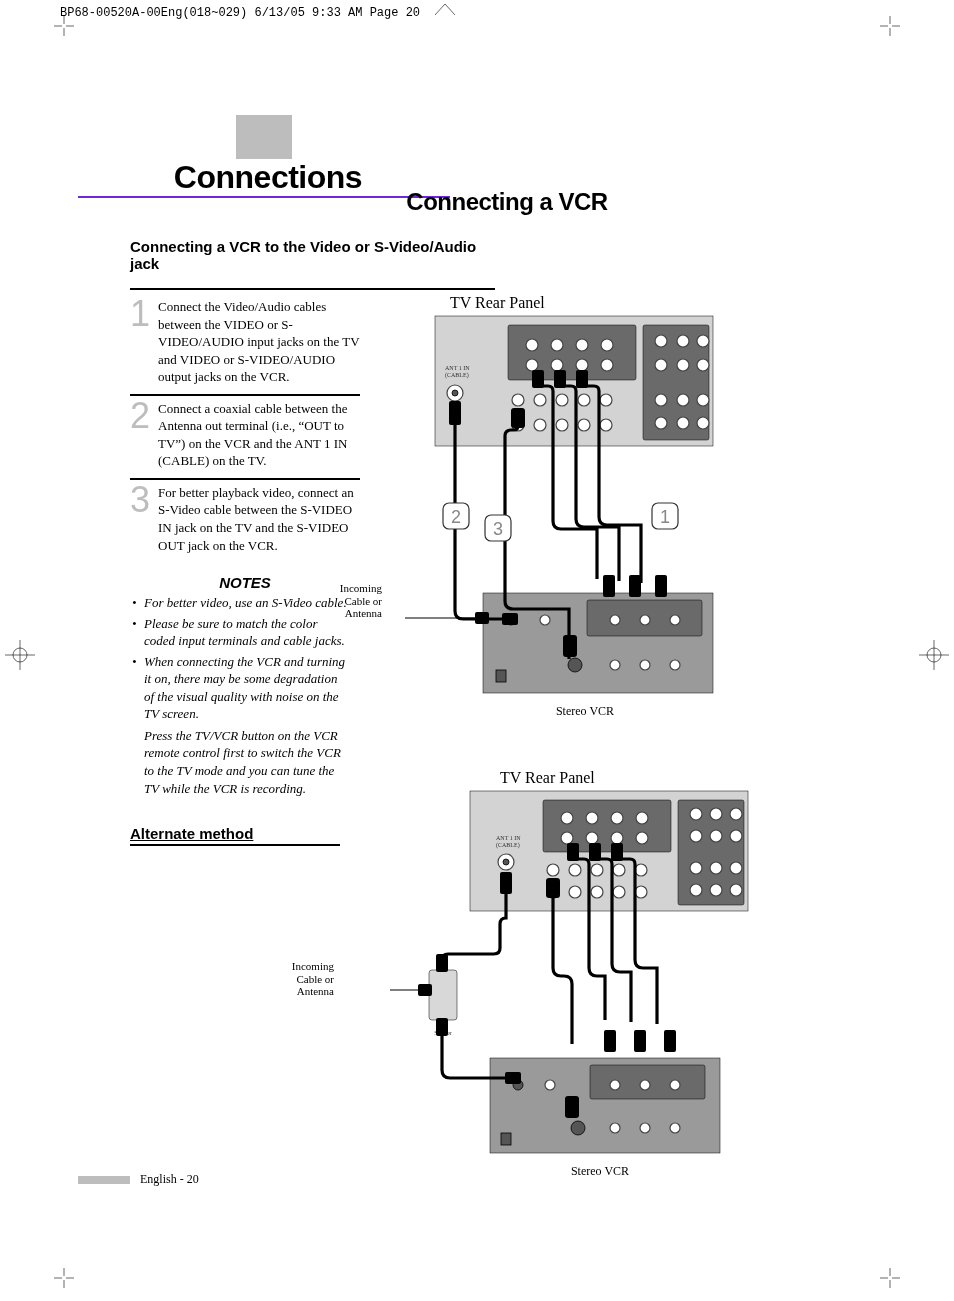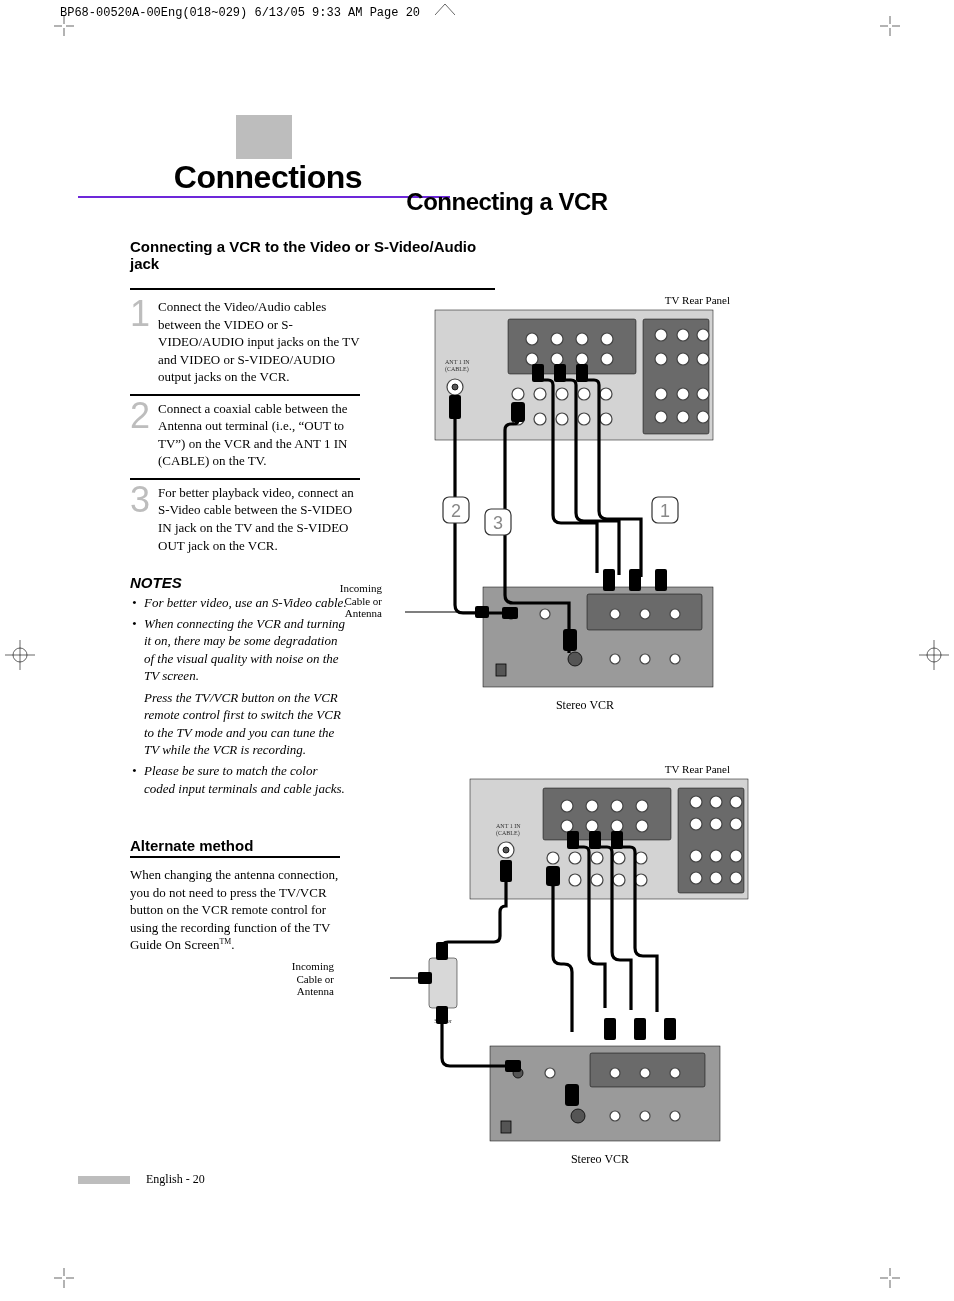--- a/index.html
+++ b/index.html
@@ -86,20 +86,21 @@
   .steptext {
     font-size: 13px;
     line-height: 1.35;
   }
   .notes-head {
     font-family: Arial, Helvetica, sans-serif;
     font-style: italic;
     font-weight: 900;
     font-size: 15px;
     margin-top: 12px;
+    text-align: center;
   }
   .notes ul {
     list-style: none;
     padding: 0;
     font-style: italic;
     font-size: 13px;
     line-height: 1.35;
     width: 220px;
   }
   .notes li {
@@ -115,40 +116,41 @@
   .notes li span.cont {
     display: block;
     margin-top: 4px;
   }
   .alt-head {
     font-family: Arial, Helvetica, sans-serif;
     font-weight: 700;
     font-size: 15px;
     border-bottom: 2px solid #000;
     padding-bottom: 2px;
-    margin-top: 40px;
+    margin-top: 28px;
     width: 210px;
+    text-decoration: underline;
   }
   .alt-body {
     font-size: 13px;
     line-height: 1.35;
     margin-top: 8px;
     width: 210px;
   }
   .rightcol {
     position: relative;
     width: 340px;
   }
   .fig {
     text-align: center;
     margin-bottom: 50px;
   }
   .fig-label-top {
-    font-size: 11px;
-    text-align: right;
+    font-size: 16px;
+    text-align: left;
     margin-bottom: 3px;
   }
   .fig-label-bottom {
     font-size: 12px;
     text-align: center;
     margin-top: 4px;
   }
   .fig svg { display: block; margin: 0 auto; }
   .panel-rect { fill: #d3d3d3; stroke: #000; stroke-width: 0.5; }
   .inner-rect { fill: #9a9a9a; stroke: #000; stroke-width: 0.5; }
@@ -163,21 +165,21 @@
   .side-label-wrap {
     position: absolute;
     width: 70px;
   }
   .footer {
     position: absolute;
     left: 78px;
     bottom: 114px;
     display: flex;
     align-items: center;
-    gap: 16px;
+    gap: 10px;
     font-size: 12px;
   }
   .footer .grey { width: 52px; height: 8px; background: #bdbdbd; }
   sup { font-size: 0.6em; }
 </style>
 </head>
 <body>
 
 <svg class="crop-tl" style="left:54px; top:16px" width="20" height="20">
     <path d="M10 0v8 M0 10h8 M20 10h-8 M10 20v-8" stroke="#000" stroke-width="0.6"></path>
@@ -229,32 +231,29 @@
       </div>
       <div class="step" style="border-bottom:none;">
         <div class="stepnum">3</div>
         <div class="steptext">For better playback video, connect an S-Video cable between the S-VIDEO IN jack on the TV and the S-VIDEO OUT jack on the VCR.</div>
       </div>
 
       <div class="notes">
         <div class="notes-head">NOTES</div>
         <ul>
           <li><span>For better video, use an S-Video cable.</span></li>
+          <li><span>Please be sure to match the color coded input terminals and cable jacks.</span></li>
           <li>
             <span>When connecting the VCR and turning it on, there may be some degradation of the visual quality with noise on the TV screen.</span>
             <span class="cont">Press the TV/VCR button on the VCR remote control first to switch the VCR to the TV mode and you can tune the TV while the VCR is recording.</span>
           </li>
-          <li><span>Please be sure to match the color coded input terminals and cable jacks.</span></li>
         </ul>
       </div>
 
       <div class="alt-head">Alternate method</div>
-      <div class="alt-body">
-        <span>When changing the antenna connection, you do not need to press the TV/VCR button on the VCR remote control for using the recording function of the TV Guide On Screen</span><sup>TM</sup><span>.</span>
-      </div>
     </div>
 
     <div class="rightcol">
 
       <div class="fig">
         <div class="side-label-wrap" style="left:-78px; top:288px;">
           <div class="side-label">Incoming Cable or Antenna</div>
         </div>
         <div class="fig-label-top" style="padding-left:60px">TV Rear Panel</div>
         <svg width="310" height="385">

